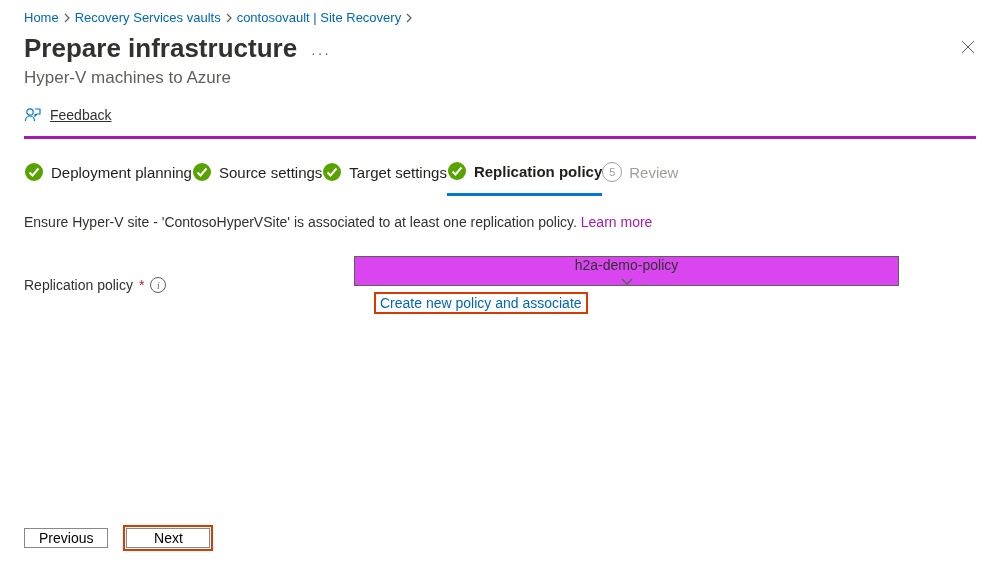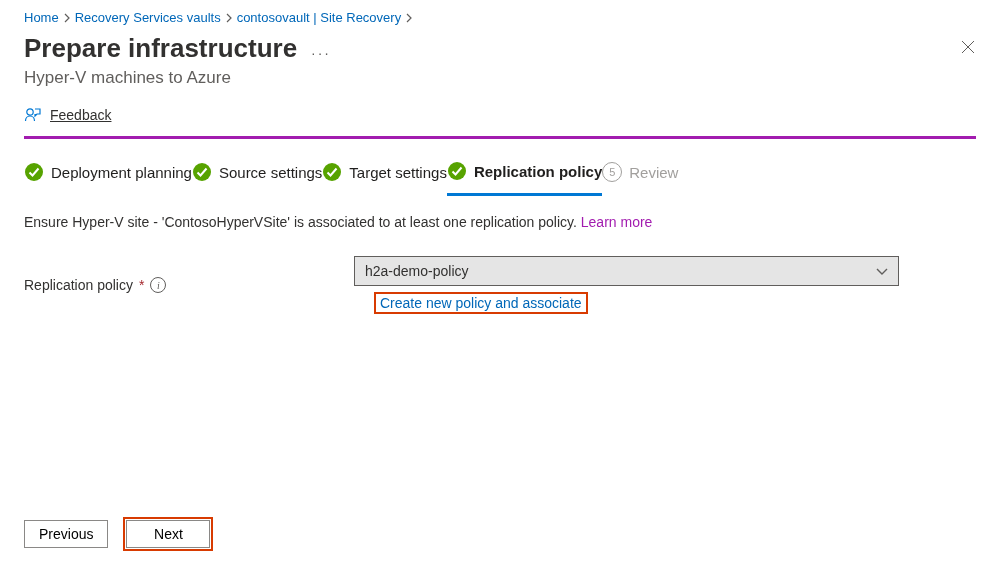--- a/index.html
+++ b/index.html
@@ -22,27 +22,27 @@
   .step .num{width:18px;height:18px;border:1px solid #a19f9d;border-radius:50%;display:flex;align-items:center;justify-content:center;font-size:11px;color:#a19f9d;}
   .step.pending{color:#a19f9d;}
   .step.active{font-weight:600;border-bottom:3px solid #0078d4;margin-bottom:-1px;}
   .hint{margin-top:18px;font-size:14px;}
   .hint a{color:#a21caf;text-decoration:none;cursor:pointer;}
   .field{display:flex;align-items:center;margin-top:26px;}
   .field-label{width:330px;font-size:14px;display:flex;align-items:center;gap:6px;}
   .req{color:#a4262c;}
   .info-icon{width:14px;height:14px;border:1px solid #605e5c;border-radius:50%;display:inline-flex;align-items:center;justify-content:center;font-size:10px;color:#605e5c;font-style:italic;font-family:serif;cursor:default;}
   .field-control{flex:0 0 545px;}
-  .select{display:flex;align-items:center;justify-content:space-between;height:28px;border:1px solid #605e5c;padding:0 10px;cursor:pointer;background:#e5e5e5;}
+  .select{display:flex;align-items:center;justify-content:space-between;height:28px;border:1px solid #605e5c;padding:0 10px;cursor:pointer;background:#d946ef;flex-direction:column;}
   .select .chev{color:#605e5c;}
   .link-row{margin-top:6px;margin-left:20px;}
   .link-row a{color:#0067b8;text-decoration:none;cursor:pointer;font-size:14px;}
   .hi-box{border:2px solid #d83b01;display:inline-block;padding:1px 4px;}
   .footer{position:absolute;left:24px;bottom:16px;display:flex;gap:18px;}
-  .btn{min-width:84px;height:28px;border:1px solid #8a8886;background:#fff;font-size:14px;cursor:pointer;padding:0 14px;}
+  .btn{min-width:84px;height:20px;border:1px solid #8a8886;background:#fff;font-size:14px;cursor:pointer;padding:0 14px;}
   .btn.hi{outline:2px solid #d83b01;outline-offset:1px;}
 </style>
 </head>
 <body>
 
 <div class="page">
   <div class="crumbs">
     <a>Home</a>
     <span class="sep">
         <svg width="8" height="10" viewBox="0 0 8 10">

